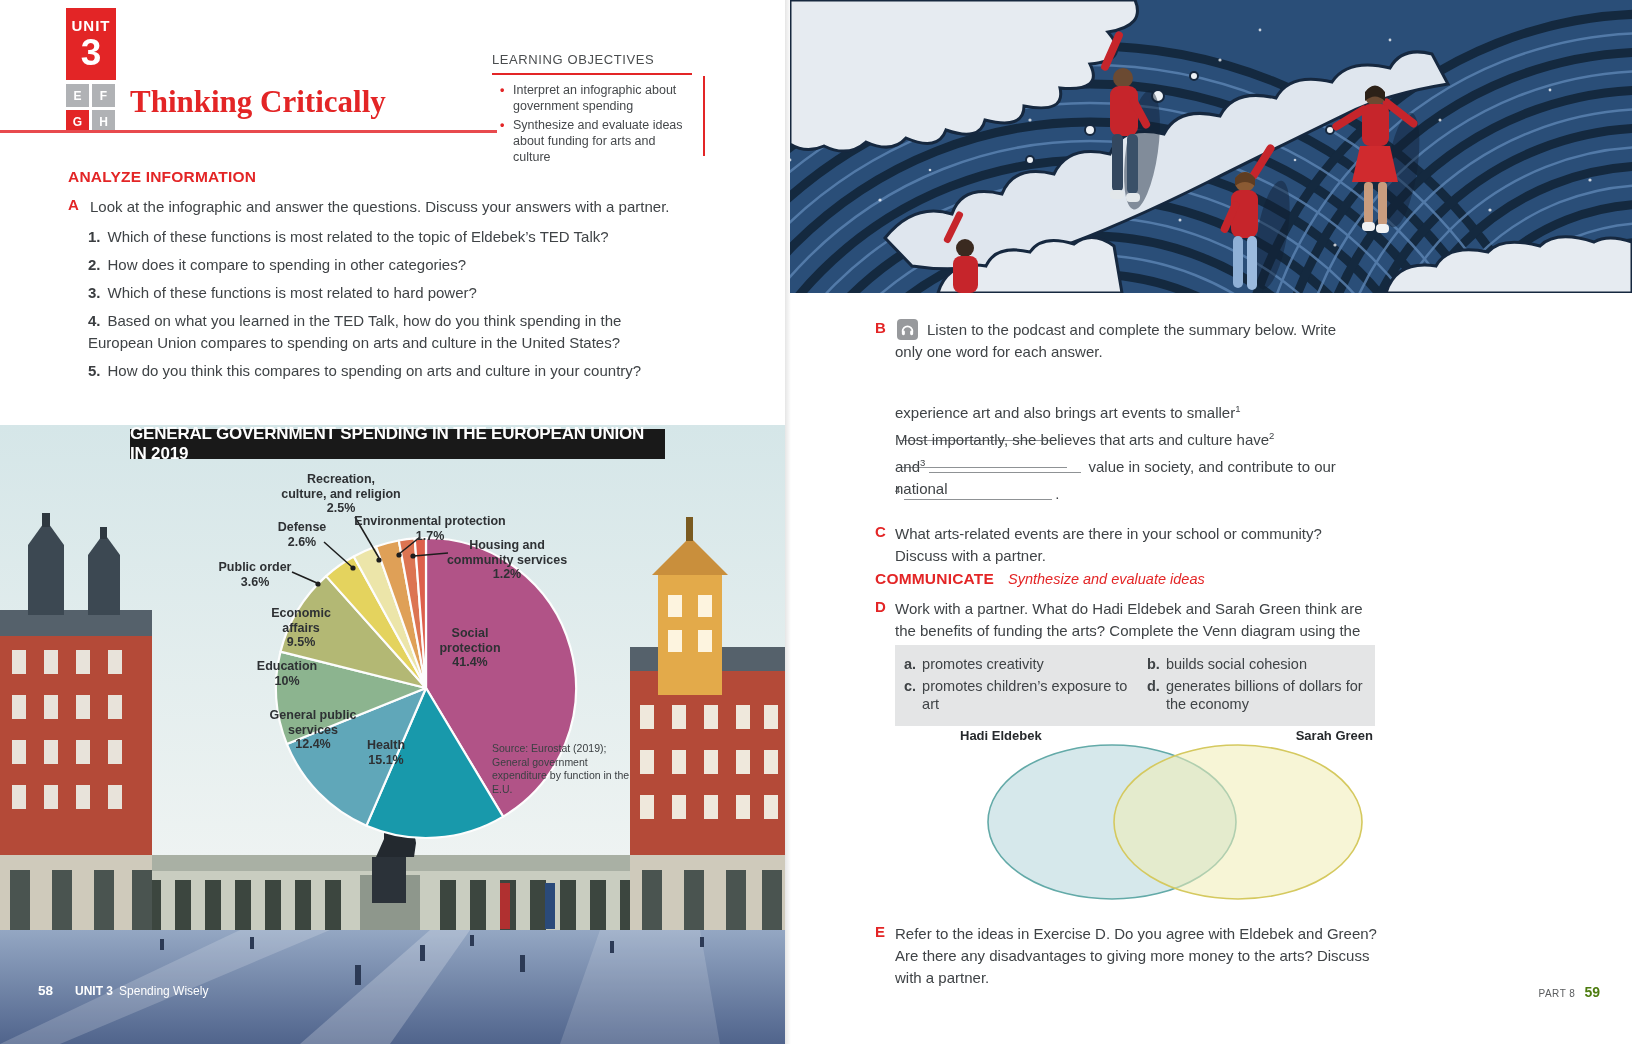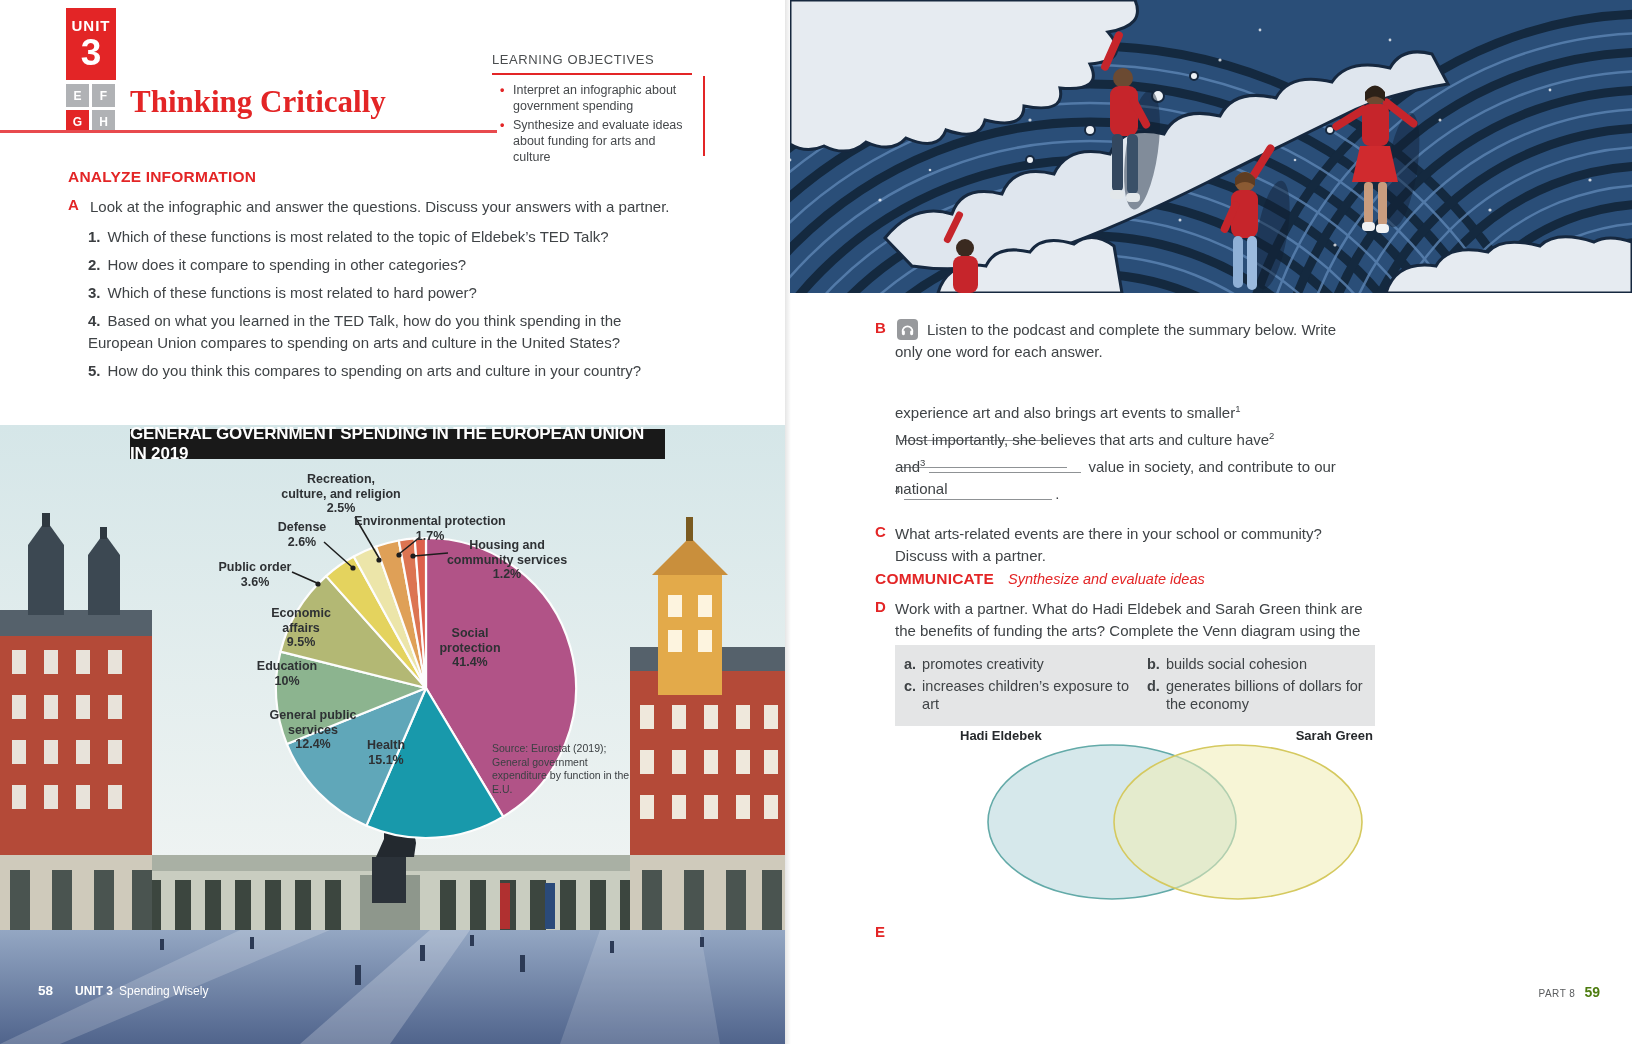--- a/index.html
+++ b/index.html
@@ -465,34 +465,35 @@
     <div class="idea">
         <span class="k">a.</span>
         <span>promotes creativity</span>
       </div>
     <div class="idea">
         <span class="k">b.</span>
         <span>builds social cohesion</span>
       </div>
     <div class="idea">
         <span class="k">c.</span>
-        <span>increases children’s exposure to art</span>
+        <span>promotes children’s exposure to art</span>
       </div>
     <div class="idea">
         <span class="k">d.</span>
         <span style="max-width:200px;">generates billions of dollars for the economy</span>
       </div>
   </div>
 
   <span class="venn-label" style="left:960px;top:728px;">Hadi Eldebek</span>
   <span class="venn-label" style="left:1280px;top:728px;width:93px;text-align:right;">Sarah Green</span>
   <svg class="abs" style="left:985px;top:742px;" width="390" height="164" viewBox="0 0 390 164">
     <ellipse cx="127" cy="80" rx="124" ry="77" fill="#aed2d8" fill-opacity="0.5" stroke="#63aaa8" stroke-width="1.6"></ellipse>
     <ellipse cx="253" cy="80" rx="124" ry="77" fill="#f1ecb4" fill-opacity="0.55" stroke="#d5c95f" stroke-width="1.6"></ellipse>
   </svg>
 
   <span class="ex-letter" style="left:875px;top:923px;">E</span>
+  <div class="ex-text" style="left:895px;top:923px;width:486px;">Refer to the ideas in Exercise D. Do you agree with Eldebek and Green? Are there any disadvantages to giving more money to the arts? Discuss with a partner.</div>
 
   <div class="footer-right">
     <span class="part">PART 8</span><span class="pn">59</span>
   </div>
 
 </div>
 
 </body></html>

